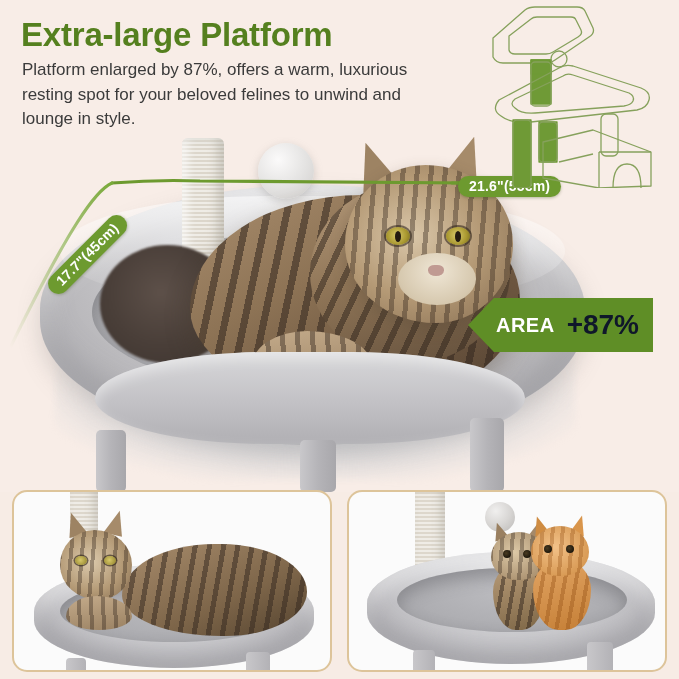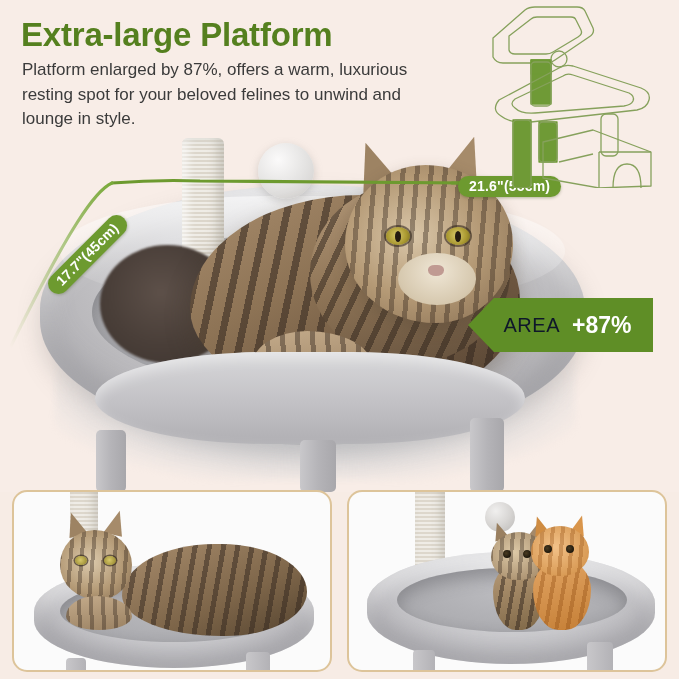--- a/index.html
+++ b/index.html
@@ -152,25 +152,25 @@
 
   
   #area-badge {
     position: absolute; left: 468px; top: 298px; width: 185px; height: 54px;
     background: #5f8e26;
     clip-path: polygon(0% 50%, 14% 0%, 100% 0%, 100% 100%, 14% 100%);
     display: flex; align-items: center; justify-content: center;
     box-shadow: 4px 5px 9px rgba(90,90,80,.32);
   }
   #area-badge .area-txt {
-    color: #0f172a; font-weight: 400; font-size: 20px; letter-spacing: .5px;
+    color: #ffffff; font-weight: 700; font-size: 20px; letter-spacing: .5px;
     margin-left: 14px; margin-right: 10px;
   }
   #area-badge .area-pct {
-    color: #ffffff; font-weight: 700; font-size: 23px; line-height: 1;
+    color: #0f172a; font-weight: 700; font-size: 28px; line-height: 1;
     margin-left: 2px;
   }
 
   
   #headline {
     position: absolute; left: 21px; top: 16px;
     font-size: 33px; font-weight: 700; color: #55801f;
     letter-spacing: -.2px;
   }
   #subcopy {

